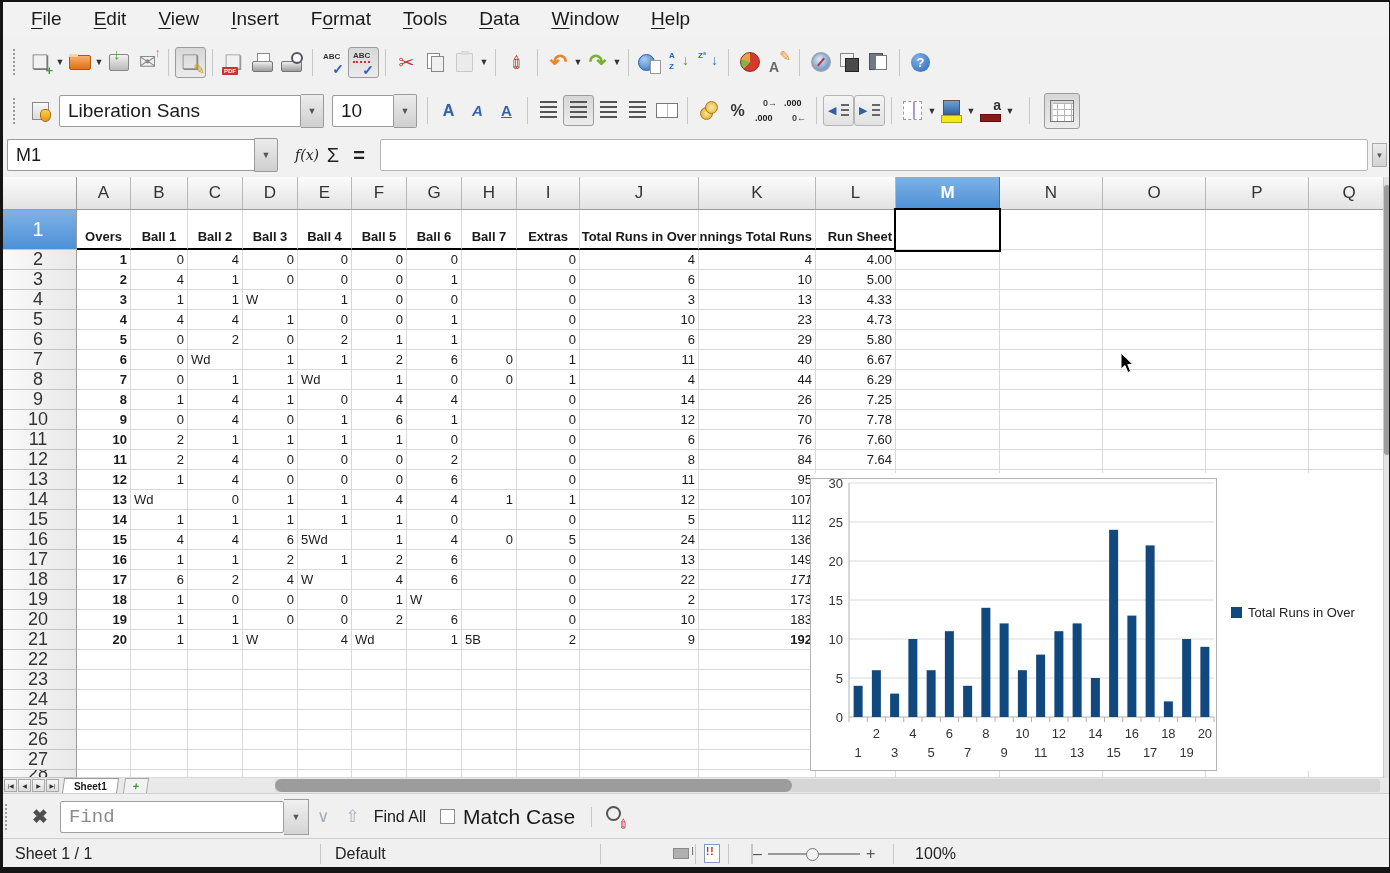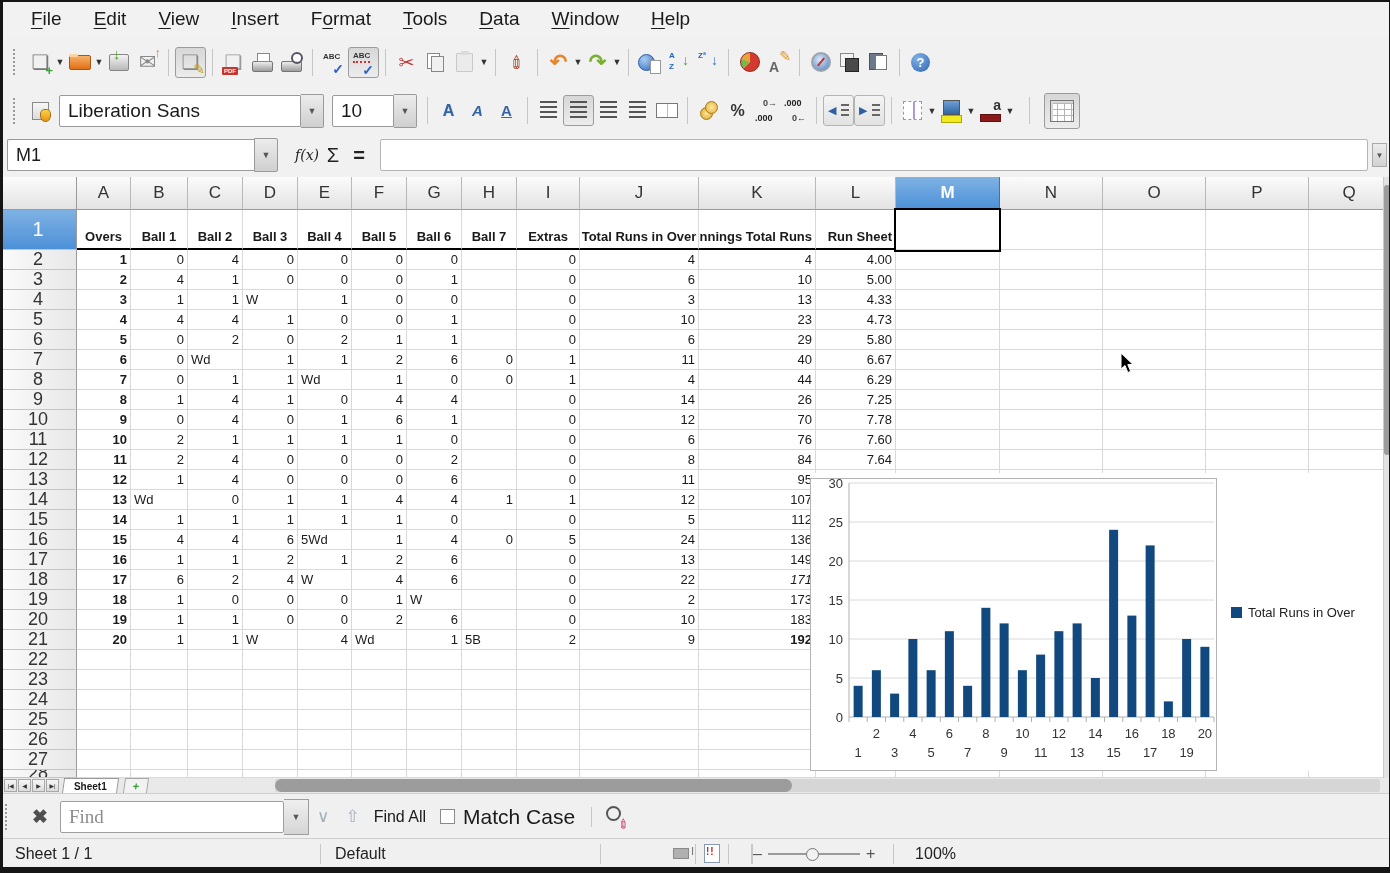--- a/index.html
+++ b/index.html
@@ -196,21 +196,21 @@
   #tab-add{height:14px;width:22px;background:#f2f2f2;border:1px solid #a8a8a8;border-bottom:none;margin-left:6px;
         display:flex;align-items:center;justify-content:center;color:#2f9e2f;font-weight:bold;font-size:11px;transform:skewX(-8deg);}
   #hscroll{position:absolute;left:272px;top:1px;width:1105px;height:13px;background:#d6d6d6;border-radius:2px;}
   #hthumb{position:absolute;left:0;top:0;width:517px;height:13px;background:#9c9c9c;border-radius:7px;}
 
   
   #findbar{position:absolute;left:3px;top:793px;width:1386px;height:45px;background:#f0f0f0;
         border-top:1px solid #cfcfcf;display:flex;align-items:center;}
   #find-close{font-size:19px;color:#4f4f4f;font-weight:bold;margin:0 12px 0 14px;cursor:pointer;}
   #find-input{width:206px;height:30px;background:#fff;border:1px solid #9e9e9e;border-radius:2px;
-        font-size:19px;padding:0 8px;color:#222;font-family:Liberation Serif, serif;}
+        font-size:19px;padding:0 8px;color:#222;font-family:Liberation Mono, monospace;}
   #find-input::placeholder{color:#8b8b8b;opacity:1;}
   #find-combo{width:24px;height:34px;background:linear-gradient(#efefef,#d5d5d5);border:1px solid #9e9e9e;
         border-left:none;display:flex;align-items:center;justify-content:center;font-size:9px;color:#555;}
   .find-nav{font-size:17px;color:#a2aeba;margin:0 8px;cursor:pointer;}
   #find-all{font-size:16px;margin:0 14px 0 6px;cursor:pointer;}
   #match-case-box{width:13px;height:13px;background:#fff;border:1px solid #8a8a8a;margin-right:8px;cursor:pointer;}
   #match-case-label{font-size:21px;margin-right:16px;}
   #find-replace-icon{position:relative;width:28px;height:28px;margin-left:10px;cursor:pointer;}
   #find-replace-icon::before{content:"";position:absolute;left:4px;top:3px;width:11px;height:11px;border:2px solid #555;border-radius:50%;}
   #find-replace-icon::after{content:"✏";position:absolute;right:1px;bottom:0;font-size:13px;color:#c03050;transform:rotate(-90deg);}

